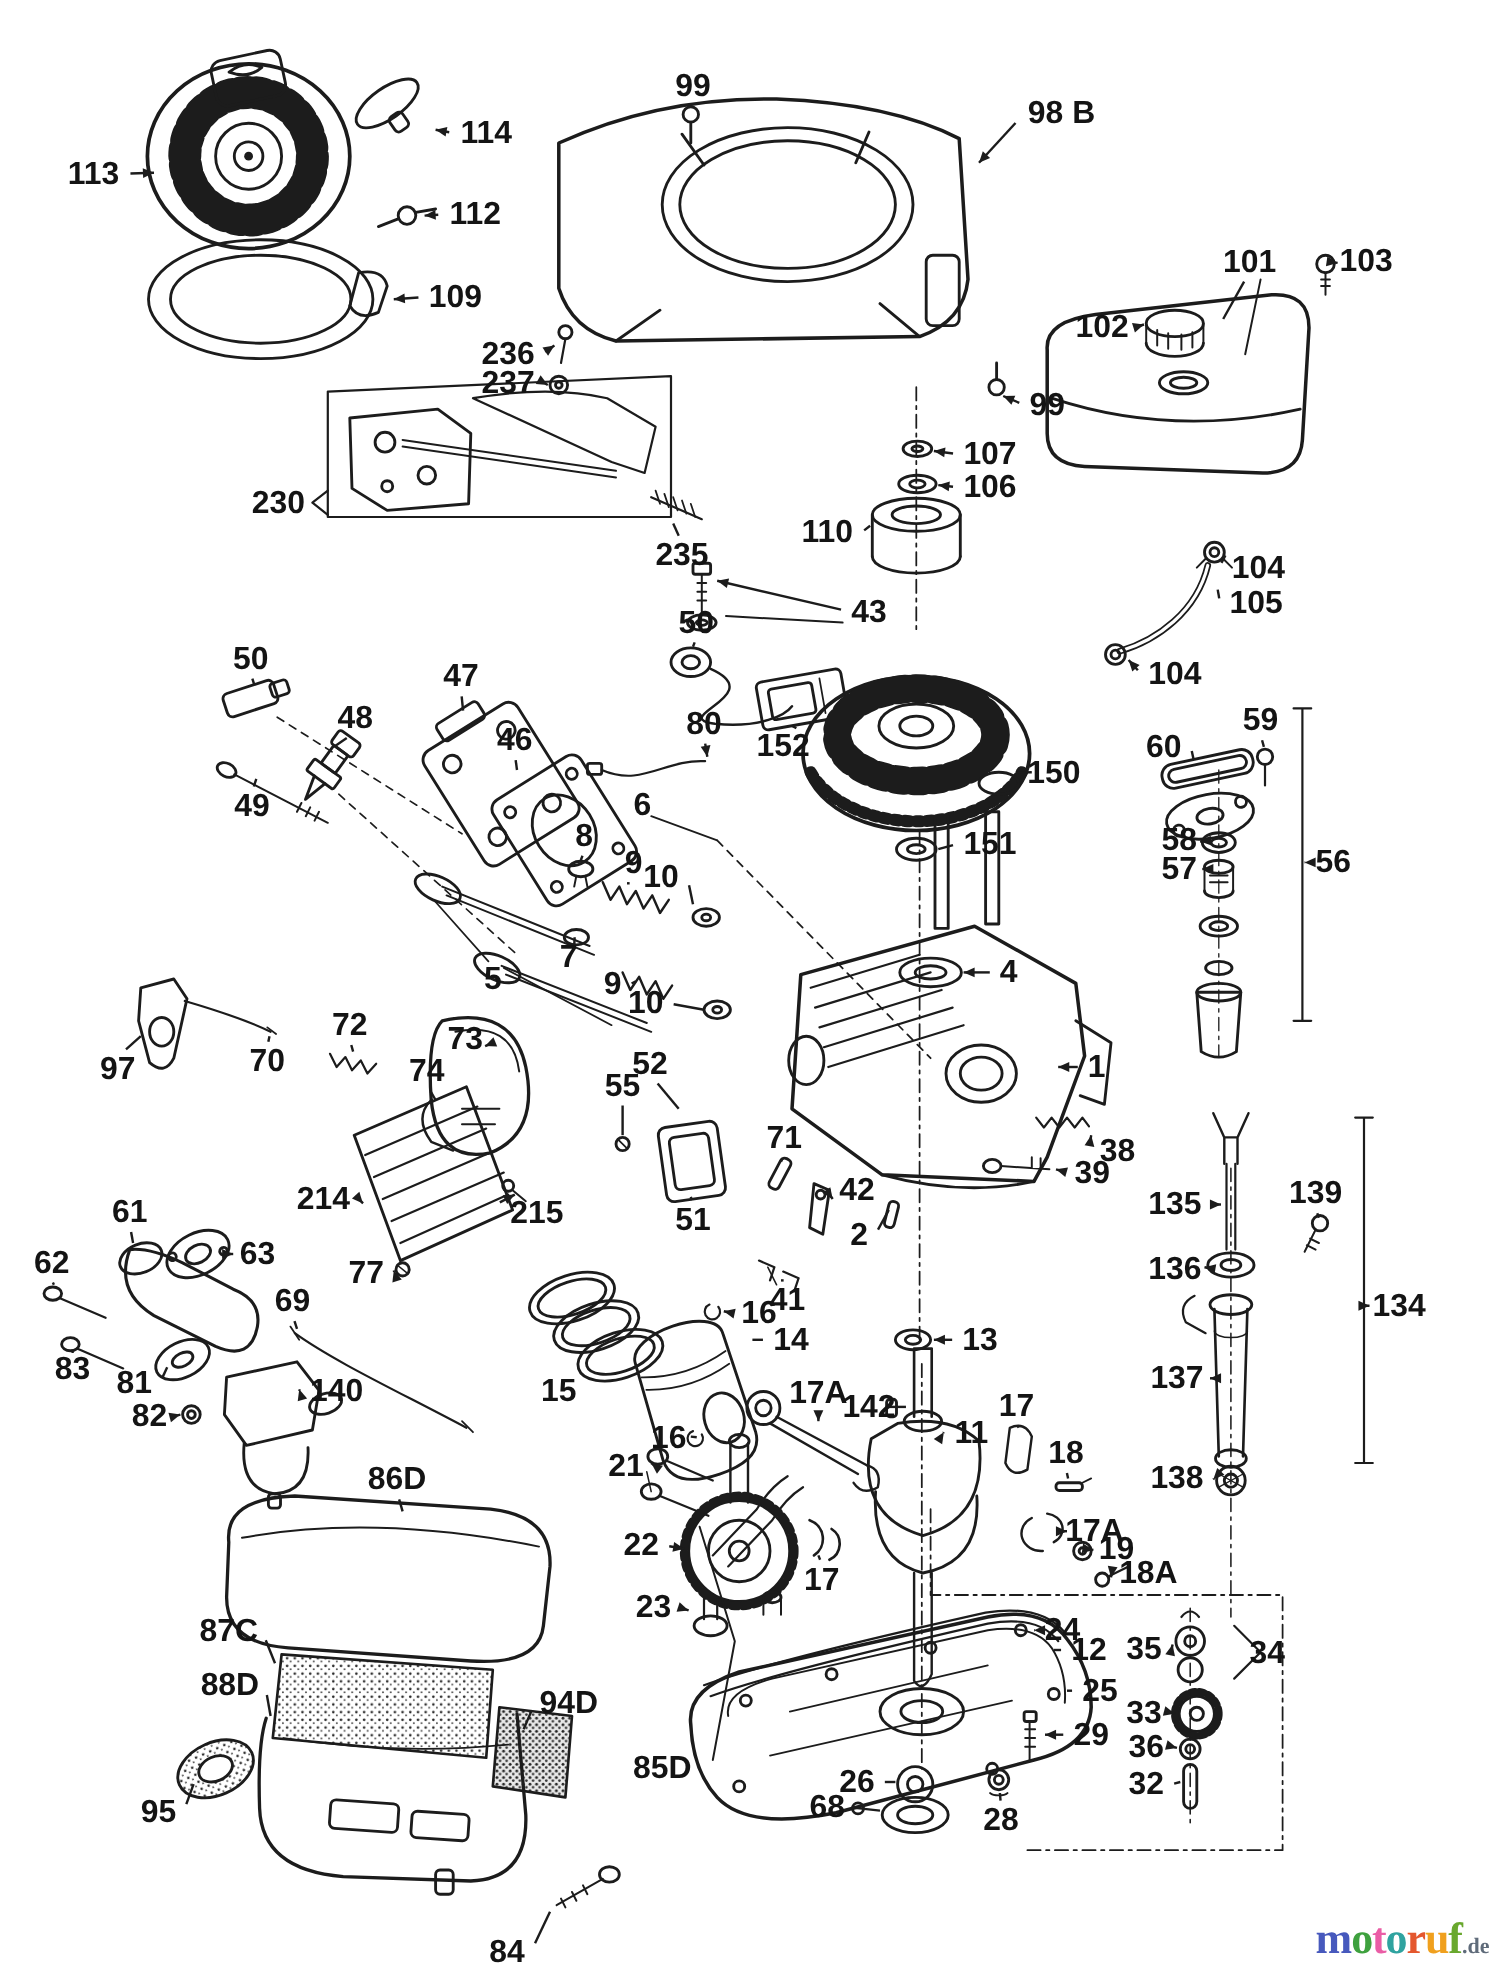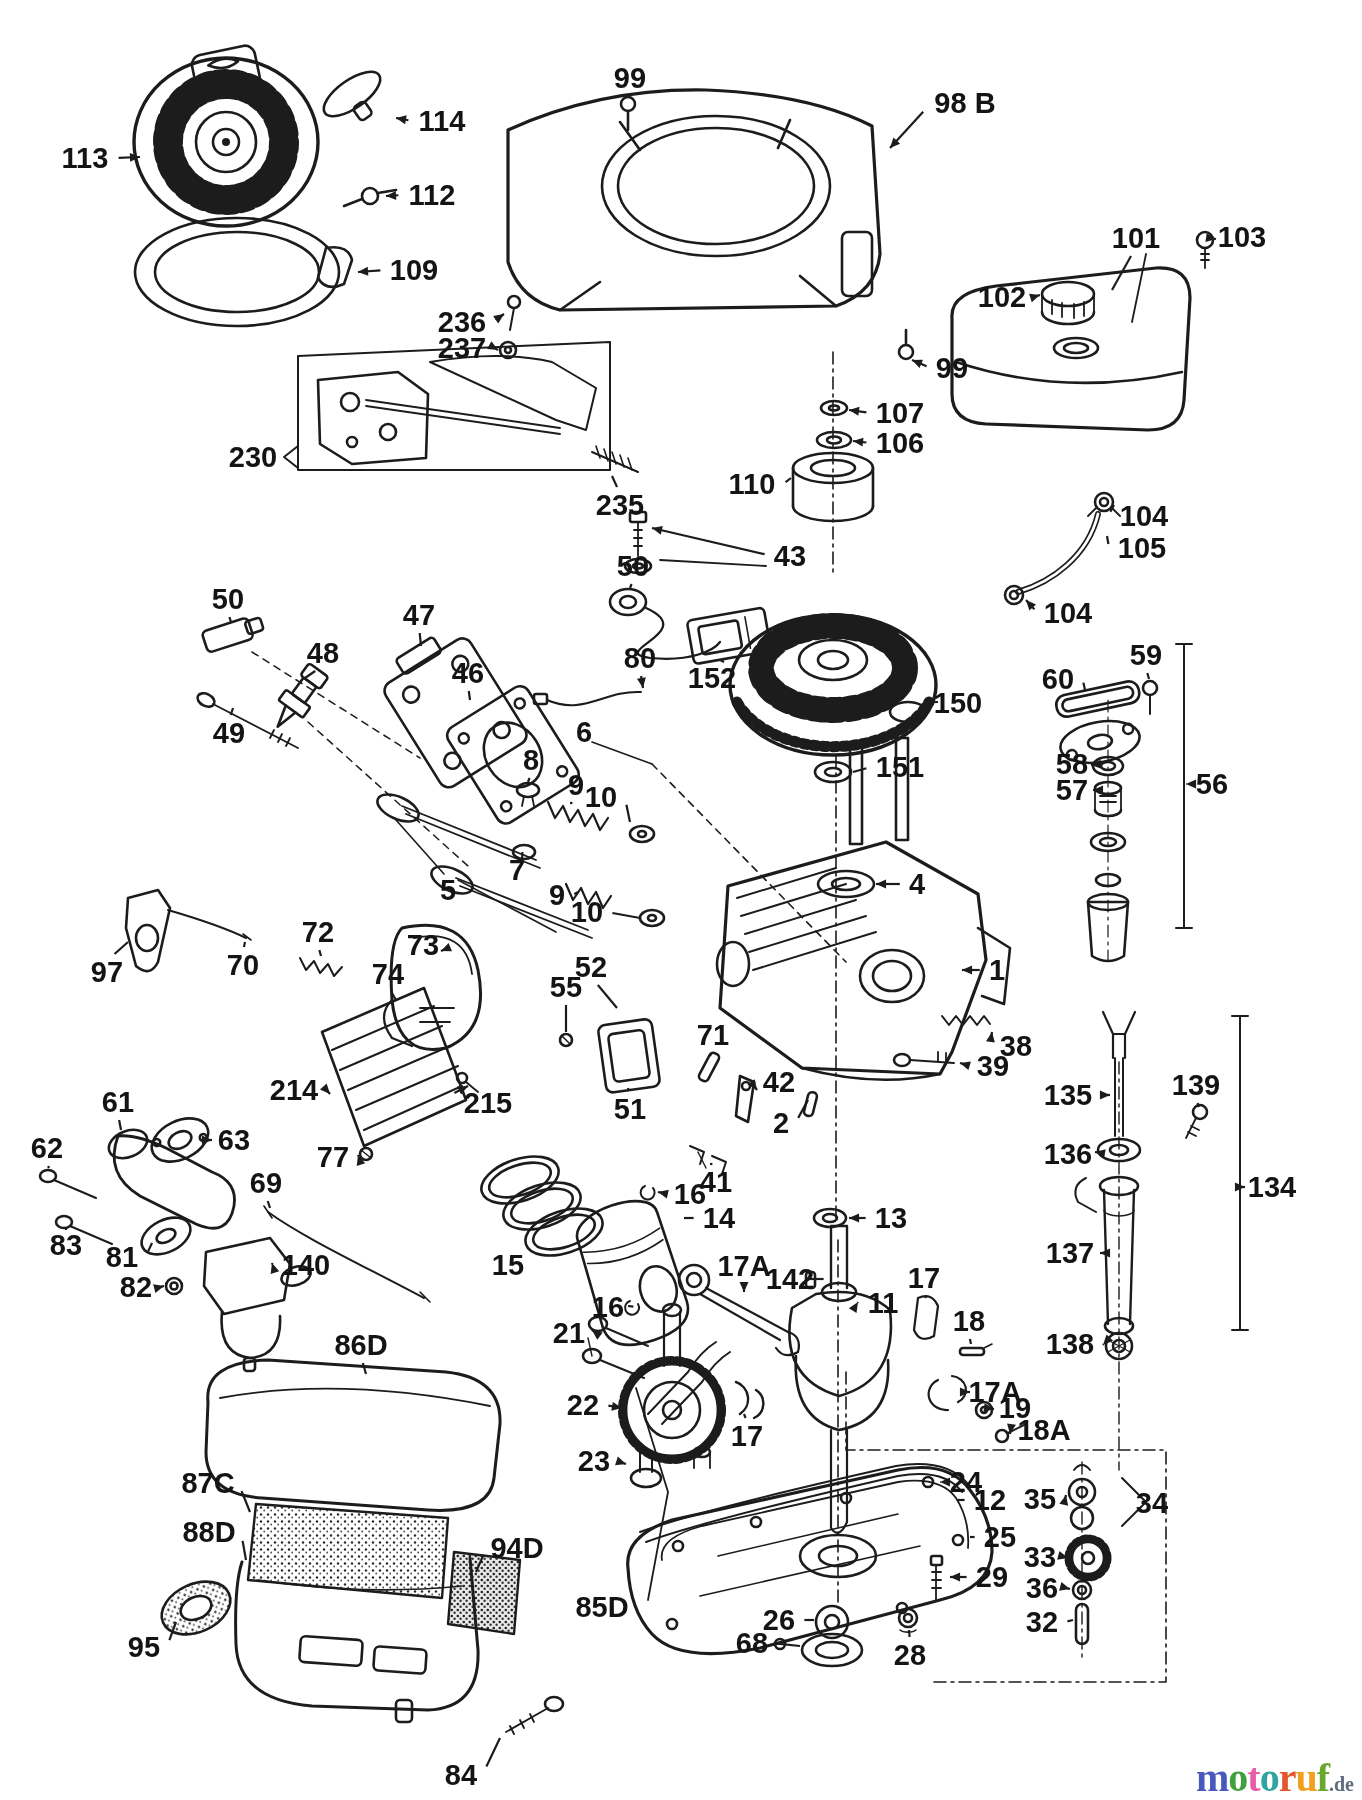--- a/index.html
+++ b/index.html
@@ -5,21 +5,21 @@
   html,body{margin:0;padding:0;background:#fff;}
   #page{position:relative;width:1362px;height:1800px;background:#ffffff;overflow:hidden;
         font-family:"Liberation Sans",sans-serif;}
   #art{position:absolute;left:0;top:0;}
   #labels text{font-family:"Liberation Sans",sans-serif;font-weight:700;font-size:29px;
                fill:#141414;text-anchor:middle;dominant-baseline:central;}
   #leaders line{stroke:#1c1c1c;stroke-width:2.2;}
   #leaders polygon{fill:#1c1c1c;stroke:none;}
   .dd{stroke-dasharray:12 5 3 5;}
   .dash{stroke-dasharray:7 6;}
-  .watermark{position:absolute;right:8px;bottom:2px;font-family:"Liberation Serif",serif;
+  .watermark{position:absolute;right:8px;bottom:18px;font-family:"Liberation Serif",serif;
              font-weight:bold;font-size:40px;line-height:1;letter-spacing:-1px;}
   .watermark .suffix{font-size:20px;font-weight:bold;letter-spacing:0;}
 </style>
 </head>
 <body>
 
 <div id="page">
 <svg id="art" width="1362" height="1800" viewBox="0 0 1362 1800">
   <defs>
     <pattern id="spk" width="7" height="7" patternUnits="userSpaceOnUse">

